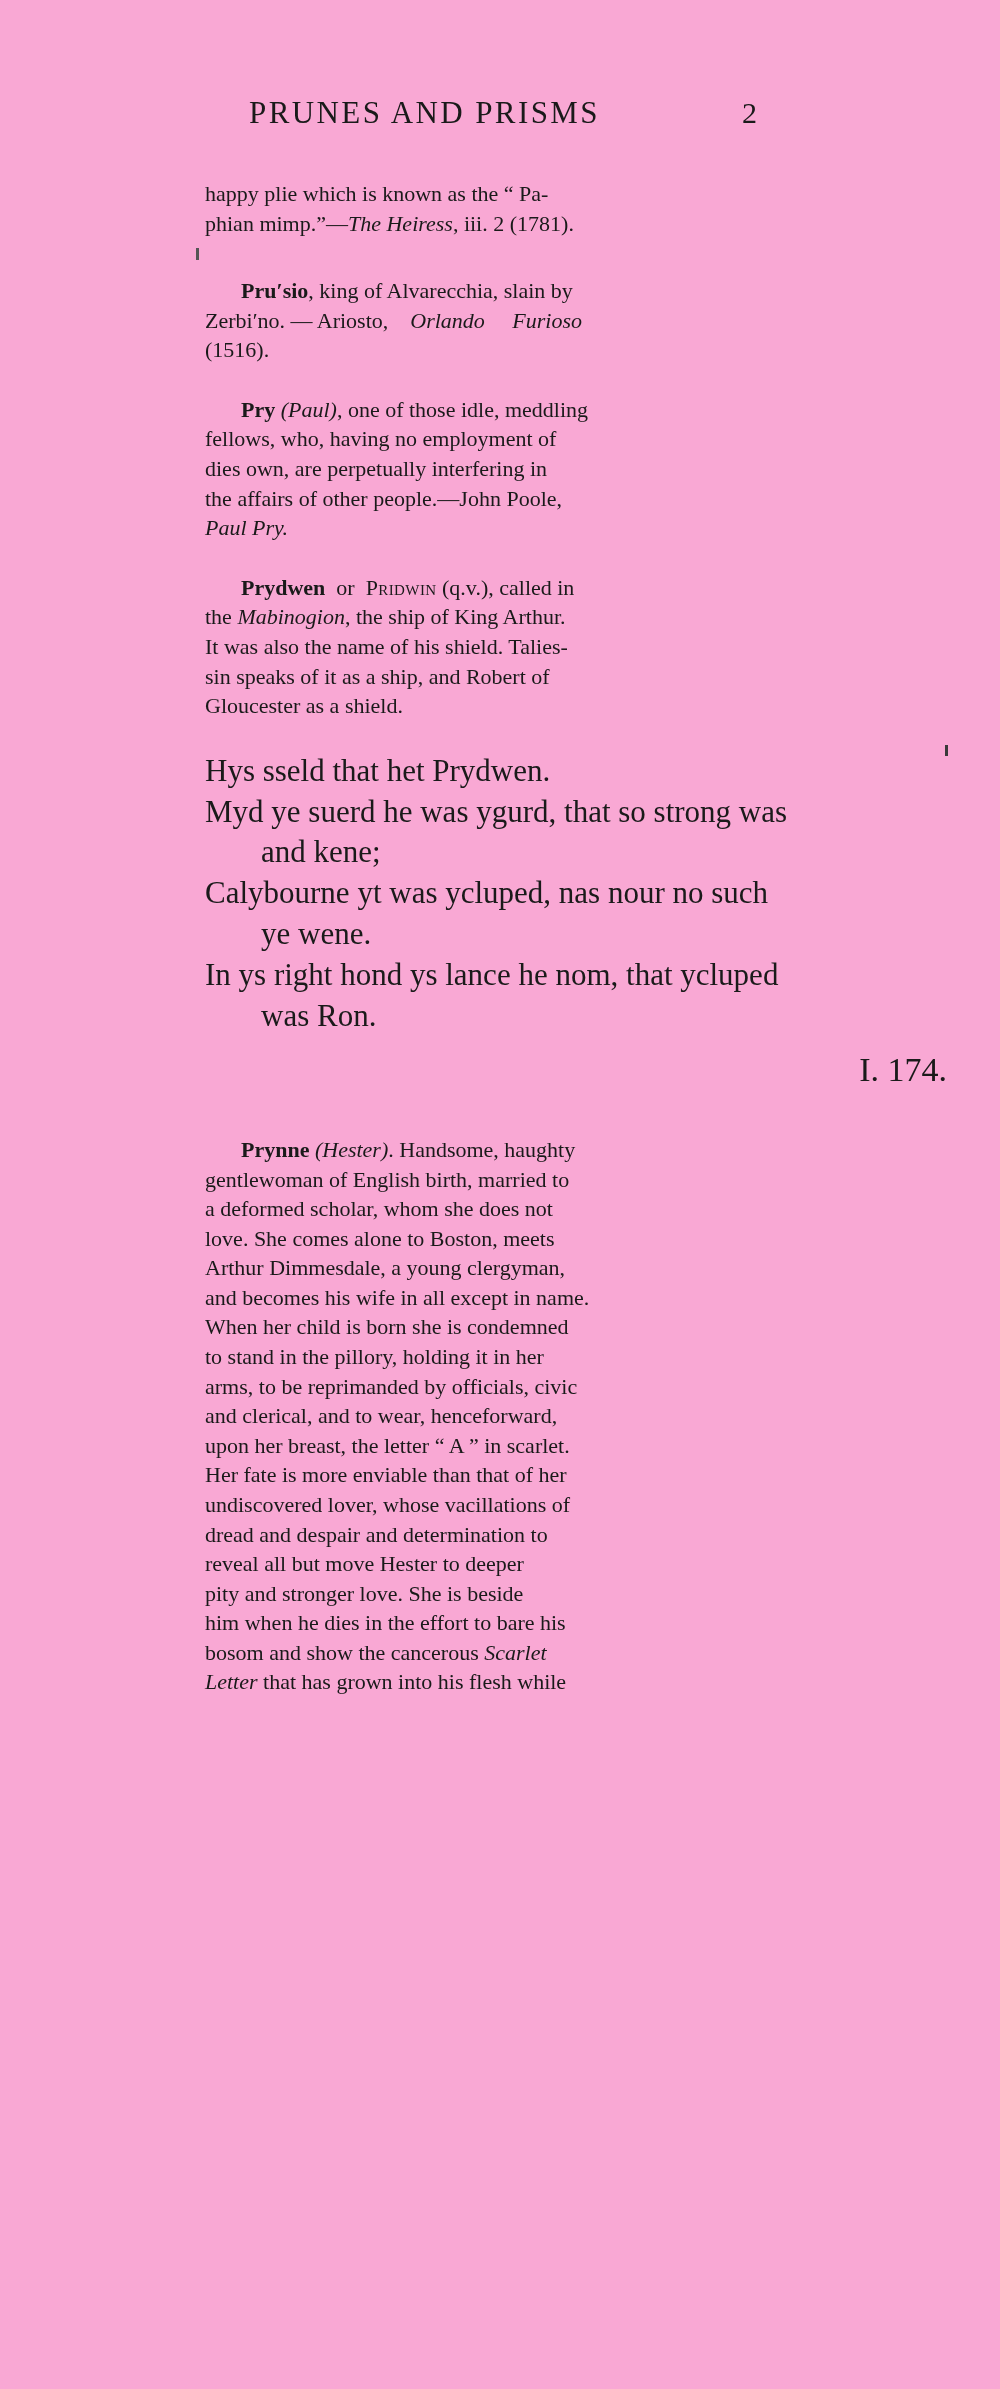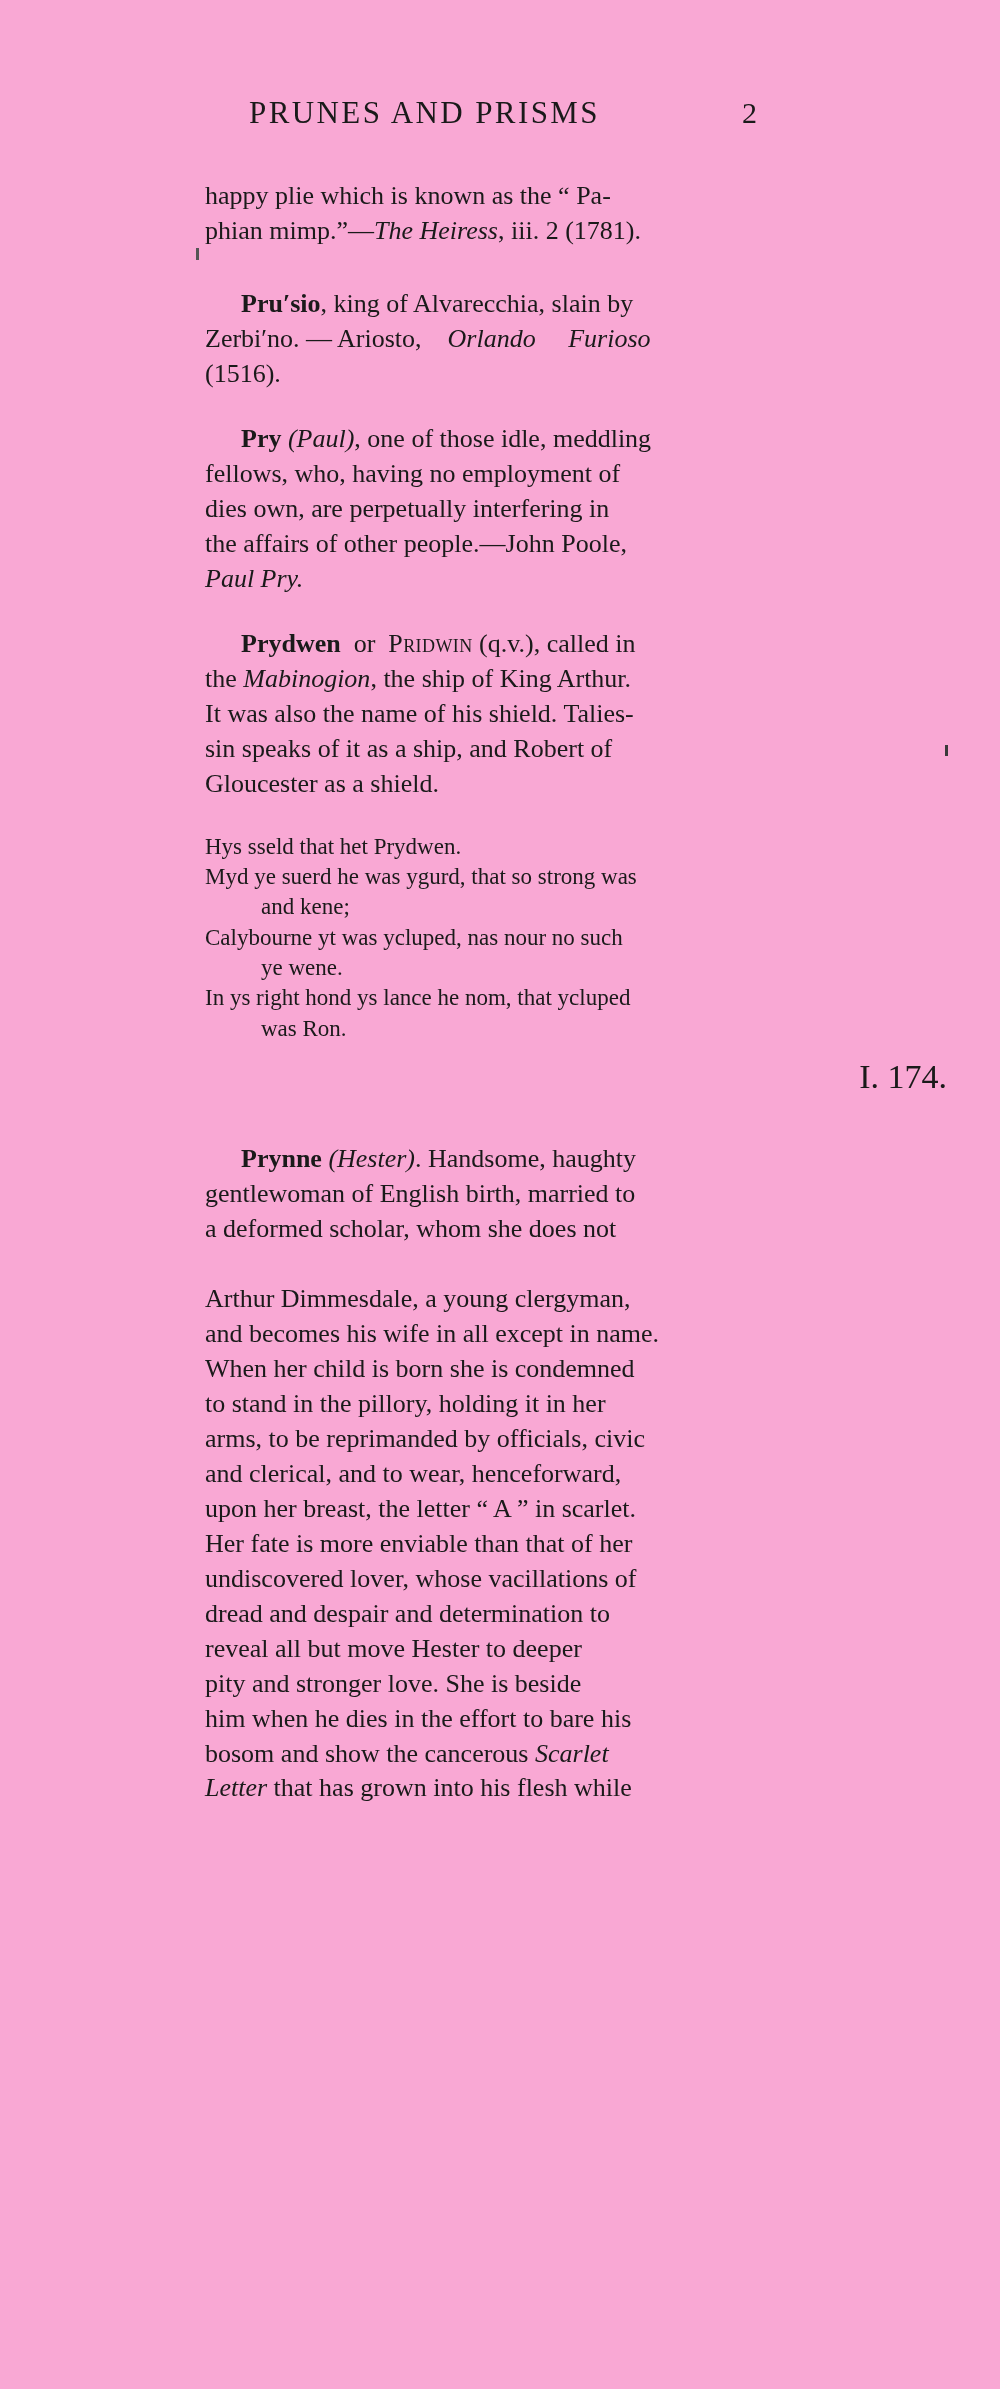--- a/index.html
+++ b/index.html
@@ -39,21 +39,21 @@
     letter-spacing: 2.4px;
     font-weight: normal;
     white-space: nowrap;
   }
   .page-number {
     font-size: 30px;
     margin-left: 142px;
   }
   .entry {
     margin-bottom: 30px;
-    font-size: 26px;
+    font-size: 22px;
     line-height: 1.345;
     text-align: justify;
     text-justify: inter-word;
     width: 742px;
   }
   .entry.first {
     margin-bottom: 38px;
   }
   .indent {
     display: inline-block;
@@ -63,21 +63,21 @@
     font-weight: bold;
   }
   .ital {
     font-style: italic;
   }
   .sc {
     font-variant: small-caps;
     letter-spacing: 0.4px;
   }
   .verse {
-    font-size: 23px;
+    font-size: 31px;
     line-height: 1.32;
     width: 742px;
     margin-top: 18px;
     margin-bottom: 4px;
   }
   .verse div {
     text-indent: 0;
   }
   .verse .runover {
     padding-left: 56px;
@@ -164,20 +164,21 @@
 
     <div class="cite">I. 174.</div>
 
     <div class="entry">
       <span class="indent"></span><span class="hw">Prynne</span> <span class="ital">(Hester)</span><span>.    Handsome,  haughty</span>
       <br>
       <span>gentlewoman  of  English  birth,  married  to</span>
       <br>
       <span>a  deformed  scholar,  whom  she  does  not</span>
       <br>
+      <span>love.    She  comes  alone  to  Boston,  meets</span>
       <br>
       <span>Arthur  Dimmesdale,  a  young  clergyman,</span>
       <br>
       <span>and becomes his wife in all except in name.</span>
       <br>
       <span>When  her  child  is  born  she  is  condemned</span>
       <br>
       <span>to  stand  in  the  pillory,  holding  it  in  her</span>
       <br>
       <span>arms,  to  be  reprimanded  by  officials,  civic</span>

